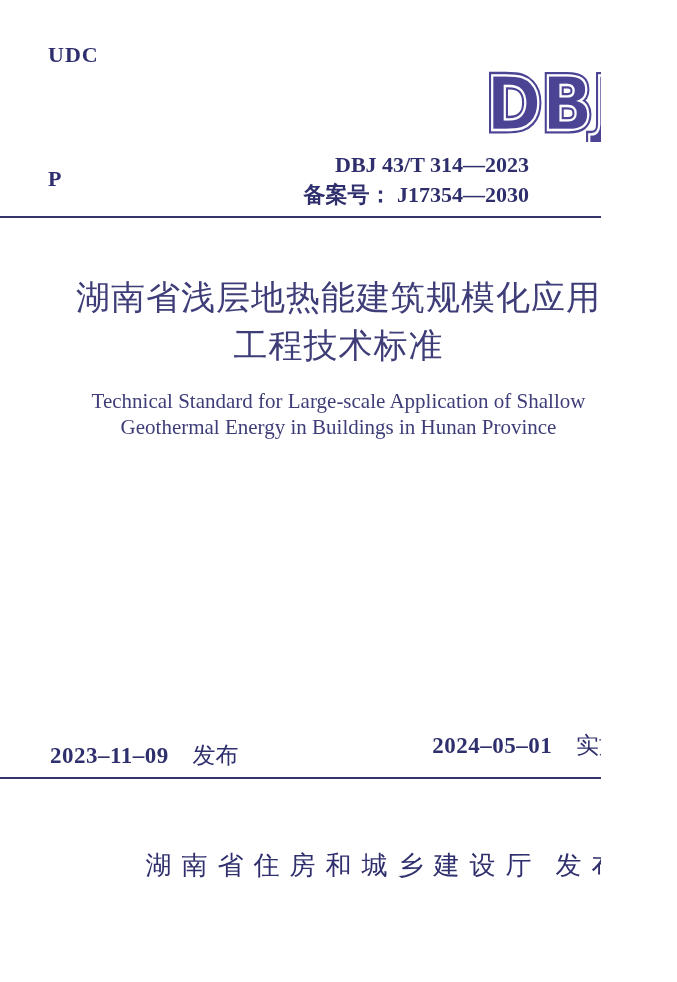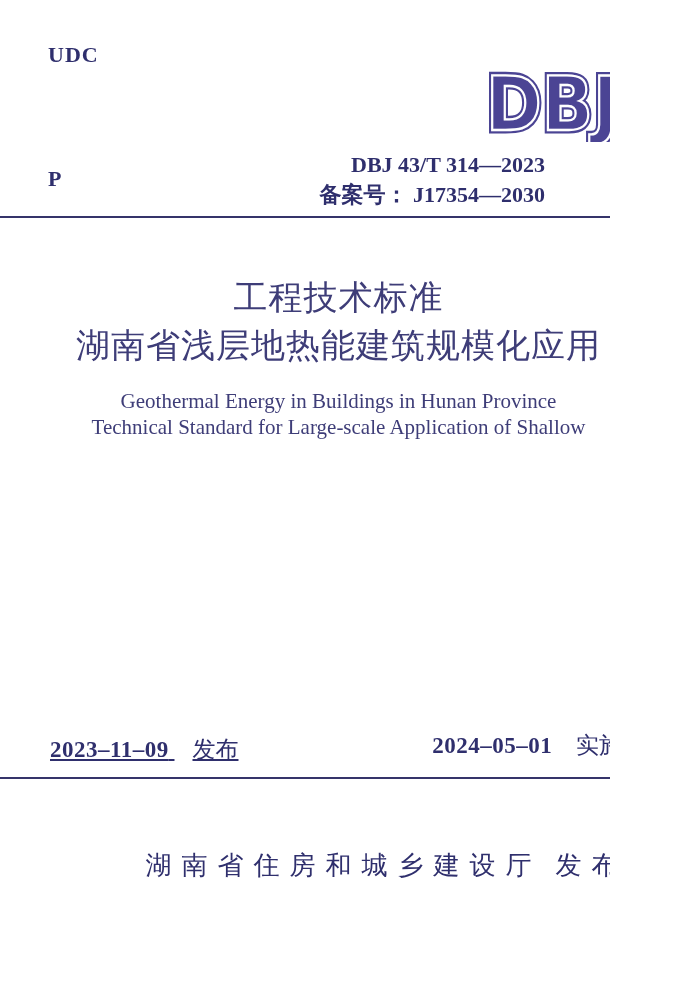--- a/index.html
+++ b/index.html
@@ -10,21 +10,20 @@
     --paper:#ffffff;
   }
   html,body{margin:0;padding:0;background:#ffffff;}
   .page{
     position:relative;
     width:601px;height:982px;
     background:var(--paper);
     overflow:hidden;
     font-family:"Liberation Serif","DejaVu Serif",serif;
     color:var(--ink);
-    padding-left:9px;
   }
   .udc{
     position:absolute;left:48px;top:42px;
     font-weight:bold;font-size:22px;letter-spacing:1px;
   }
   .p-label{
     position:absolute;left:48px;top:166px;
     font-weight:bold;font-size:22px;
   }
   .category{
@@ -36,21 +35,21 @@
   .logo{
     position:absolute;left:482px;top:58px;width:140px;height:84px;
   }
   .logo text{
     font-family:"DejaVu Sans","Liberation Sans",sans-serif;
     font-weight:bold;
   }
   .logo .logo-body{fill:var(--logo);stroke:var(--logo);stroke-width:7;paint-order:stroke;}
   .logo .logo-bevel{fill:none;stroke:#ffffff;stroke-width:2.4;}
   .std-numbers{
-    position:absolute;right:65px;top:150px;
+    position:absolute;right:72px;top:150px;
     text-align:right;
     font-weight:bold;font-size:22px;line-height:30px;
     white-space:nowrap;
   }
   .rule{
     position:absolute;left:0;width:677px;height:2px;
     background:var(--rule);
   }
   .rule-top{top:216px;}
   .rule-bottom{top:777px;}
@@ -64,21 +63,21 @@
   .title-en{
     position:absolute;left:0;top:388px;width:677px;
     text-align:center;
     font-size:21px;line-height:26px;
     color:var(--title);
   }
   .dates-row{
     position:absolute;left:0;top:730px;width:677px;height:34px;
     font-size:23px;
   }
-  .date-issue{position:absolute;left:50px;top:4px;white-space:nowrap;text-decoration:underline;}
+  .date-issue{position:absolute;left:50px;top:10px;white-space:nowrap;}
   .date-effective{position:absolute;right:55px;top:0;white-space:nowrap;margin-left:36px;}
   .date-num{font-weight:bold;letter-spacing:0.5px;}
   .date-zh{
     font-family:"DejaVu Sans","Liberation Sans",sans-serif;
     margin-left:18px;font-size:23px;
   }
   .publisher{
     position:absolute;left:0;top:848px;width:677px;
     text-align:center;
     font-family:"DejaVu Sans","Liberation Sans",sans-serif;
@@ -105,27 +104,27 @@
   <div class="std-numbers">
     <div>DBJ 43/T 314—2023</div>
     <div>备案号： J17354—2030</div>
   </div>
 
   <div class="p-label">P</div>
 
   <div class="rule rule-top"></div>
 
   <div class="title-cn">
+    <div>湖南省浅层地热能建筑规模化应用</div>
     <div>工程技术标准</div>
-    <div>湖南省浅层地热能建筑规模化应用</div>
   </div>
 
   <div class="title-en">
+    <div>Technical Standard for Large-scale Application of Shallow</div>
     <div>Geothermal Energy in Buildings in Hunan Province</div>
-    <div>Technical Standard for Large-scale Application of Shallow</div>
   </div>
 
   <div class="dates-row">
     <div class="date-issue">
       <span class="date-num">2023–11–09</span>
       <span class="date-zh">发布</span>
     </div>
     <div class="date-effective">
       <span class="date-num">2024–05–01</span>
       <span class="date-zh">实施</span>

